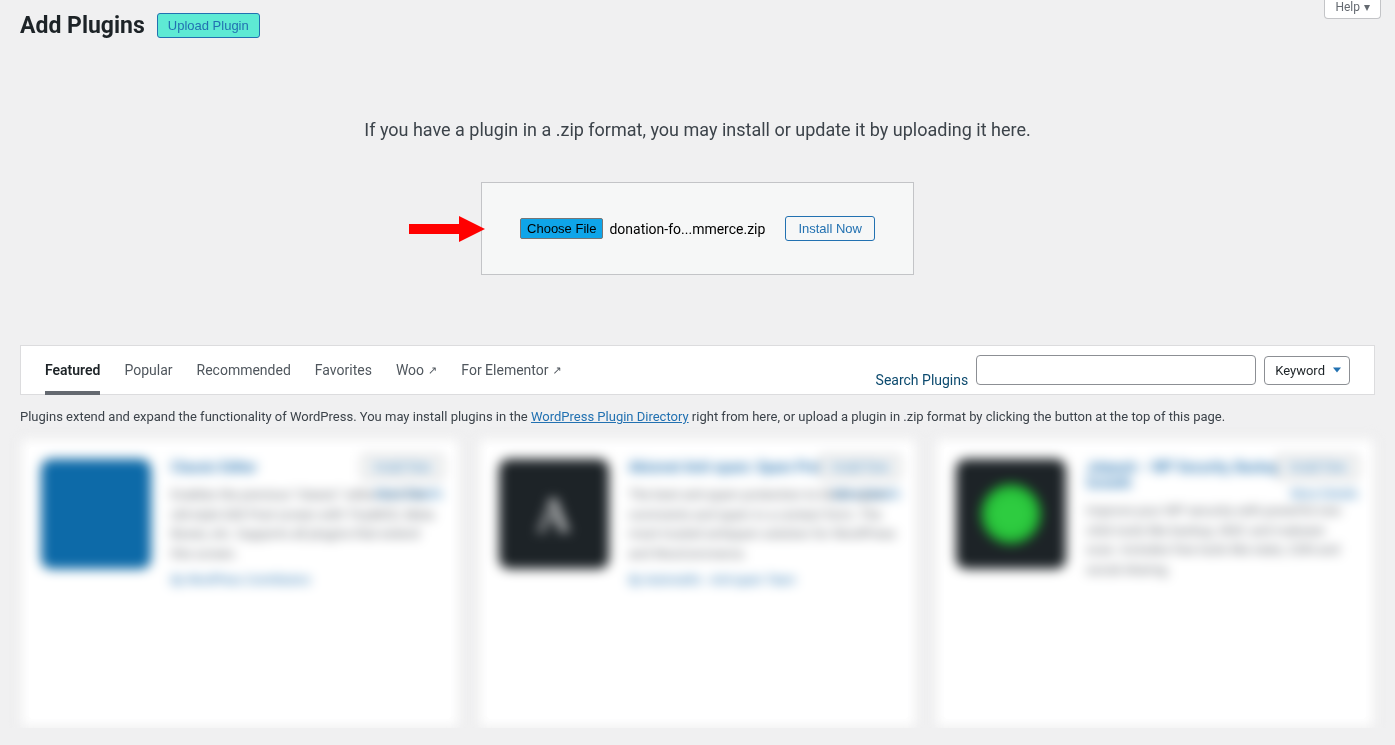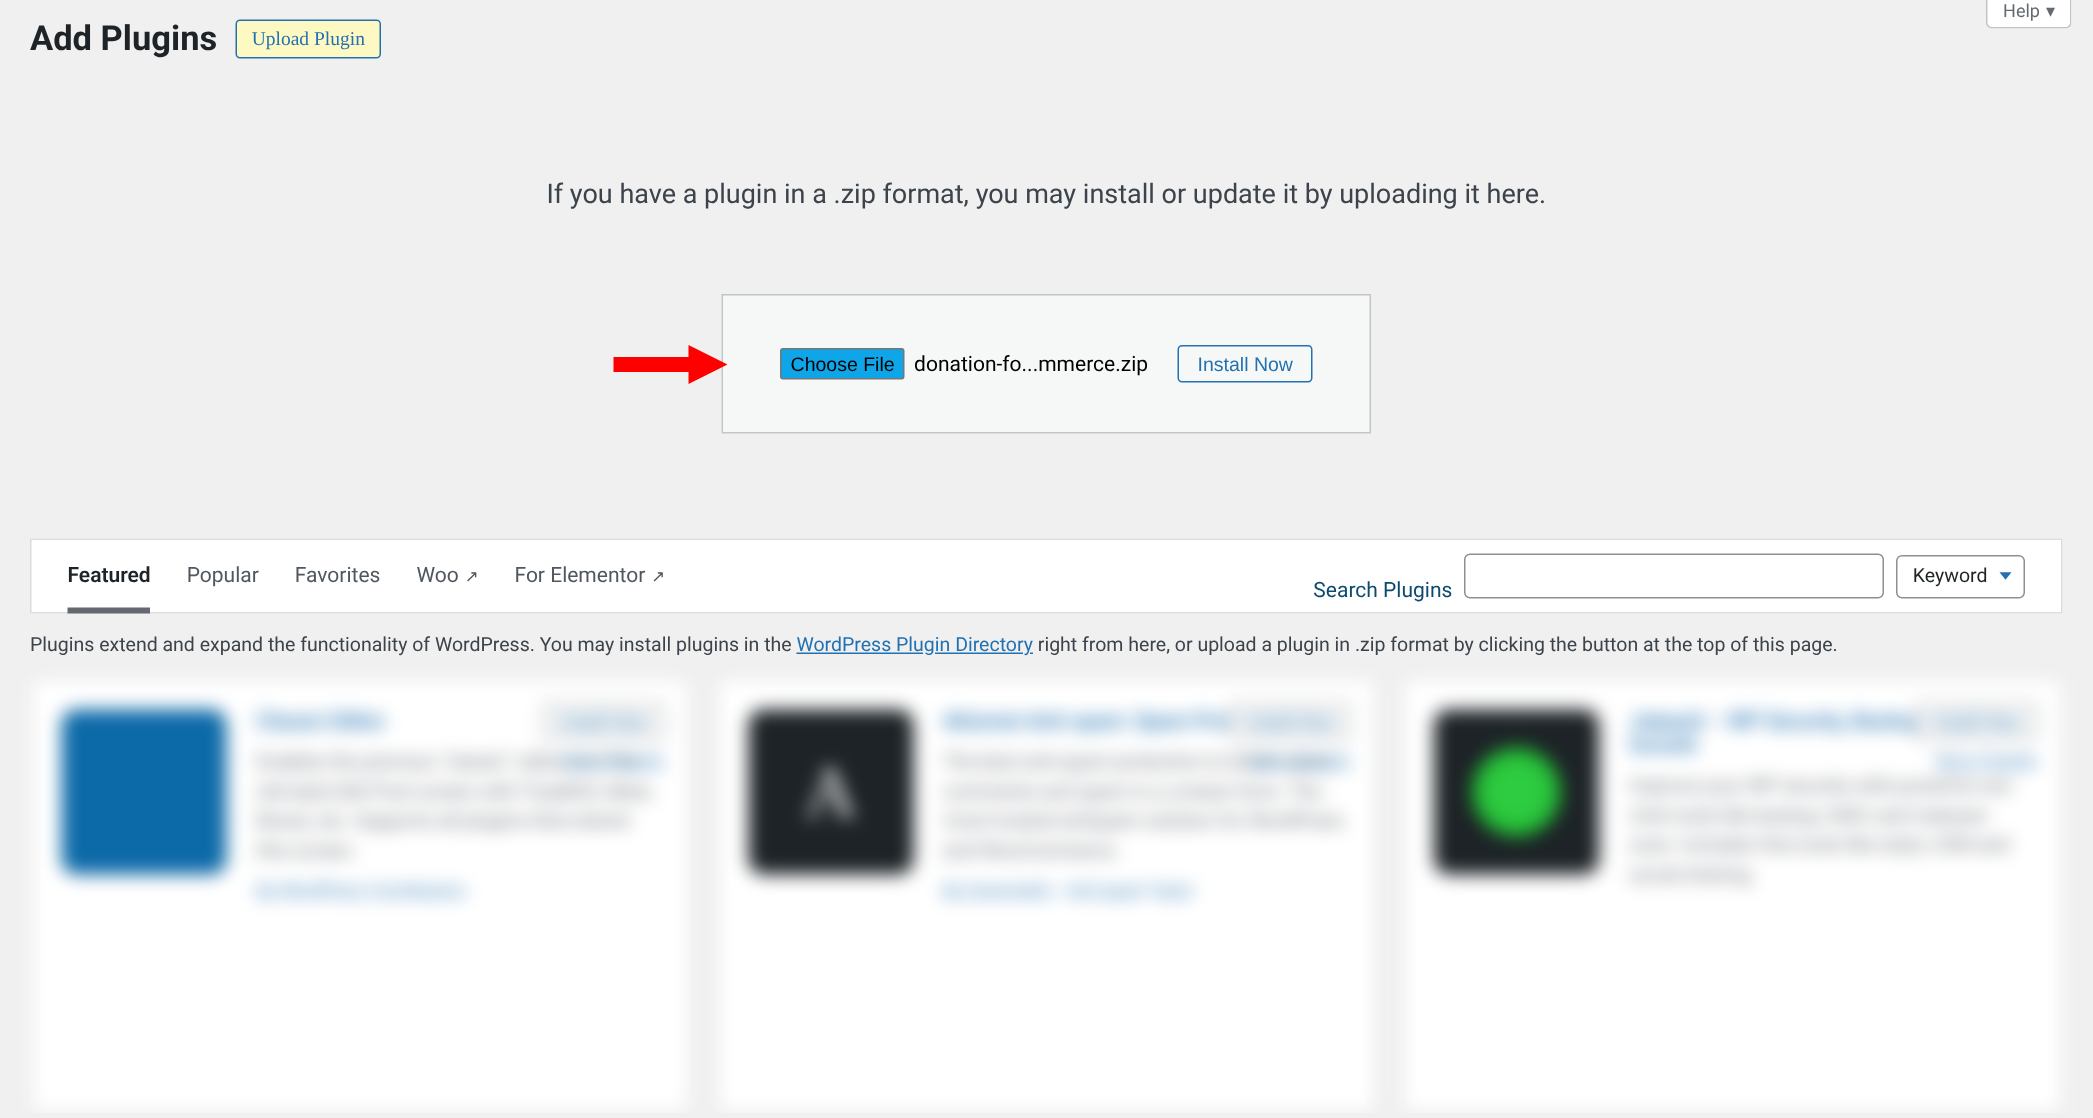--- a/index.html
+++ b/index.html
@@ -17,27 +17,26 @@
       position: relative;
     }
     .page-title {
       font-size: 23px;
       font-weight: 700;
       margin-right: 12px;
       color: #1d2327;
     }
     .upload-plugin-btn {
       border: 1px solid #2271b1;
-      background: #fef9c3;
+      background: #5eead4;
       color: #2271b1;
       padding: 4px 10px;
       border-radius: 3px;
       font-size: 13px;
       cursor: pointer;
-      font-family: Liberation Serif, serif;
     }
     .help-tab {
       position: absolute;
       right: -6px;
       top: -4px;
       border: 1px solid #c3c4c7;
       border-top: none;
       background: #fff;
       color: #646970;
       padding: 4px 10px;
@@ -45,21 +44,21 @@
       border-radius: 0 0 4px 4px;
       cursor: pointer;
       display: flex;
       align-items: center;
       gap: 4px;
     }
     .upload-panel {
       text-align: center;
       padding: 60px 0 30px 0;
     }
-    .upload-text { font-size: 18px; color: #3c434a; margin-bottom: 56px; }
+    .upload-text { font-size: 18px; color: #3c434a; margin-bottom: 42px; }
     .upload-form-container { position: relative; display: inline-block; }
     .upload-form {
       border: 1px solid #c3c4c7;
       background: #f6f7f7;
       padding: 33px 38px;
       display: flex;
       align-items: center;
       gap: 6px;
       justify-content: center;
     }
@@ -242,20 +241,23 @@
 
   <div class="tabs-section">
     <div class="tabs" id="tabs-list">
         <div class="tab active">
           <span>Featured</span>
         </div>
         <div class="tab">
           <span>Popular</span>
         </div>
         <div class="tab">
+          <span>Recommended</span>
+        </div>
+        <div class="tab">
           <span>Favorites</span>
         </div>
         <div class="tab">
           <span>Woo</span>
           <span class="external-icon">↗</span>
         </div>
         <div class="tab">
           <span>For Elementor</span>
           <span class="external-icon">↗</span>
         </div>

